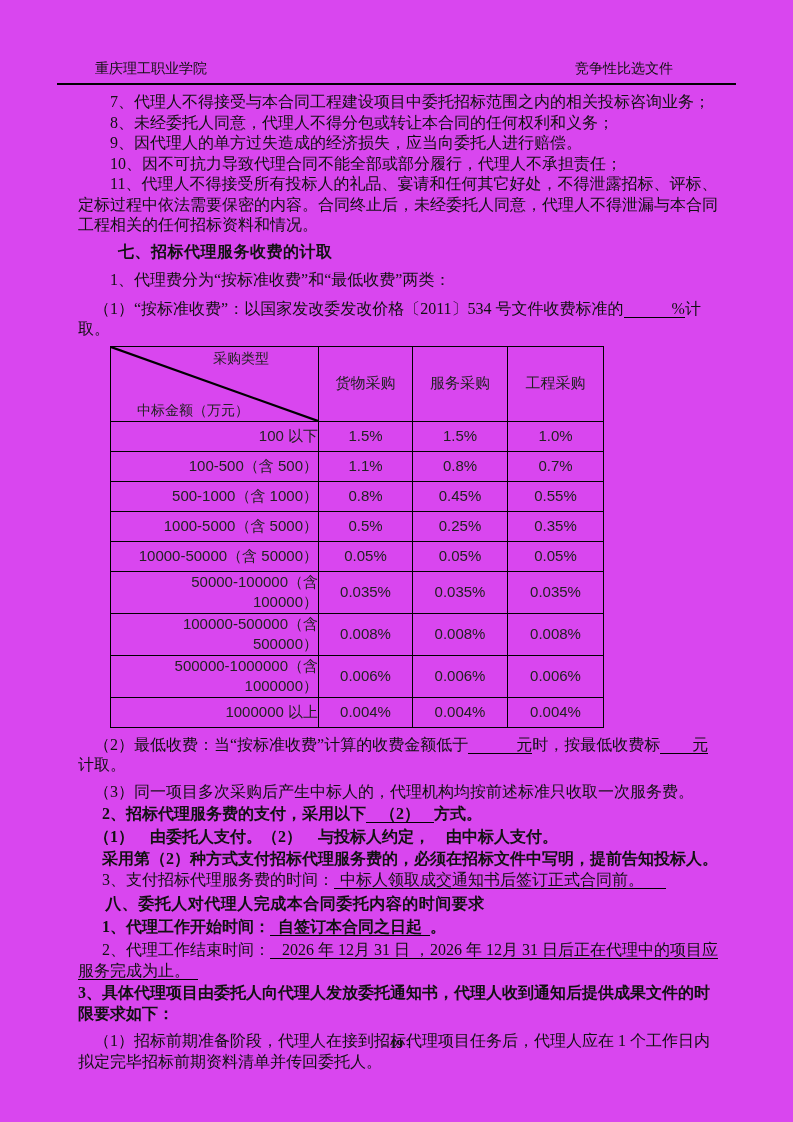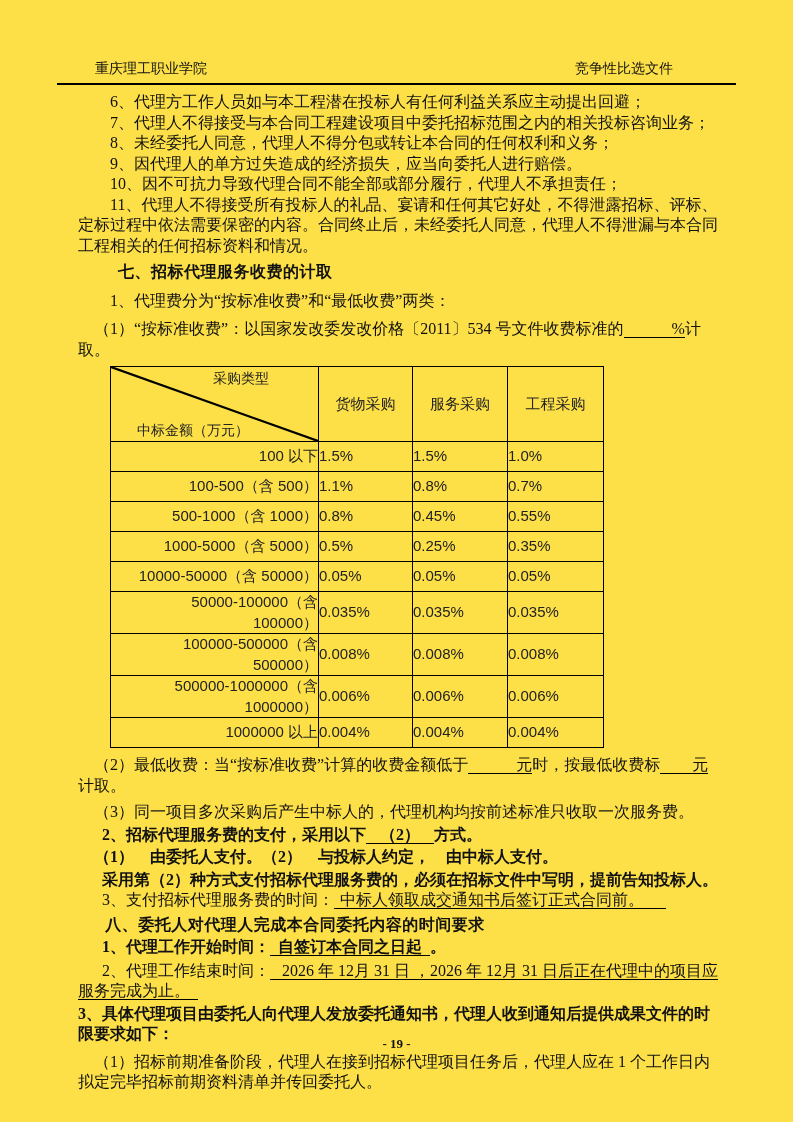--- a/index.html
+++ b/index.html
@@ -1,19 +1,19 @@
 <!DOCTYPE html>
 <html><head>
 <meta charset="utf-8">
 <style>
   html,body{margin:0;padding:0;background:#ffffff;}
   .page{
     position:relative;
     width:793px;height:1122px;
-    background:#fde047;color:#111;
+    background:#d946ef;color:#111;
     font-family:"Liberation Serif","DejaVu Serif",serif;
     overflow:hidden;
   }
   
   .running-head{
     position:absolute;left:57px;right:57px;top:60px;
     display:flex;justify-content:space-between;
     font-size:14px;line-height:18px;
     padding-bottom:5px;border-bottom:2px solid #000;
   }
@@ -51,21 +51,21 @@
     font-family:"Liberation Sans","DejaVu Sans",sans-serif;
     font-size:15px;color:#222;
     border:1.5px solid #000;
   }
   .fee-table th,.fee-table td{
     border:1px solid #000;font-weight:normal;
     height:29px;padding:0;vertical-align:middle;
   }
   .fee-table thead th{height:42px;text-align:center;}
   .fee-table td.range{text-align:right;padding-left:26px;}
-  .fee-table td.val{}
+  .fee-table td.val{text-align:center;}
   th.corner{position:relative;padding:16px;}
   th.corner svg.diag{position:absolute;left:0;top:0;width:100%;height:100%;display:block;}
   .corner-top{position:absolute;top:3px;left:102px;font-size:14px;line-height:16px;}
   .corner-bottom{position:absolute;bottom:3px;left:26px;font-size:14px;line-height:16px;}
   
   .page-footer{
     position:absolute;left:0;right:0;top:1036px;
     text-align:center;font-size:13px;font-weight:bold;
     font-family:"Liberation Serif","DejaVu Serif",serif;
   }
@@ -75,21 +75,20 @@
 
 <div class="page">
 
   <div class="running-head">
     <span class="left">重庆理工职业学院</span>
     <span class="right">竞争性比选文件</span>
   </div>
 
   <div class="content">
 
-    <p class="ind2">6、代理方工作人员如与本工程潜在投标人有任何利益关系应主动提出回避；</p>
     <p class="ind2">7、代理人不得接受与本合同工程建设项目中委托招标范围之内的相关投标咨询业务；</p>
     <p class="ind2">8、未经委托人同意，代理人不得分包或转让本合同的任何权利和义务；</p>
     <p class="ind2">9、因代理人的单方过失造成的经济损失，应当向委托人进行赔偿。</p>
     <p class="ind2">10、因不可抗力导致代理合同不能全部或部分履行，代理人不承担责任；</p>
     <p class="ind2">11、代理人不得接受所有投标人的礼品、宴请和任何其它好处，不得泄露招标、评标、定标过程中依法需要保密的内容。合同终止后，未经委托人同意，代理人不得泄漏与本合同工程相关的任何招标资料和情况。</p>
 
     <h3 class="sec-heading h7">七、招标代理服务收费的计取</h3>
 
     <p class="ind2 mt8">1、代理费分为“按标准收费”和“最低收费”两类：</p>
 

